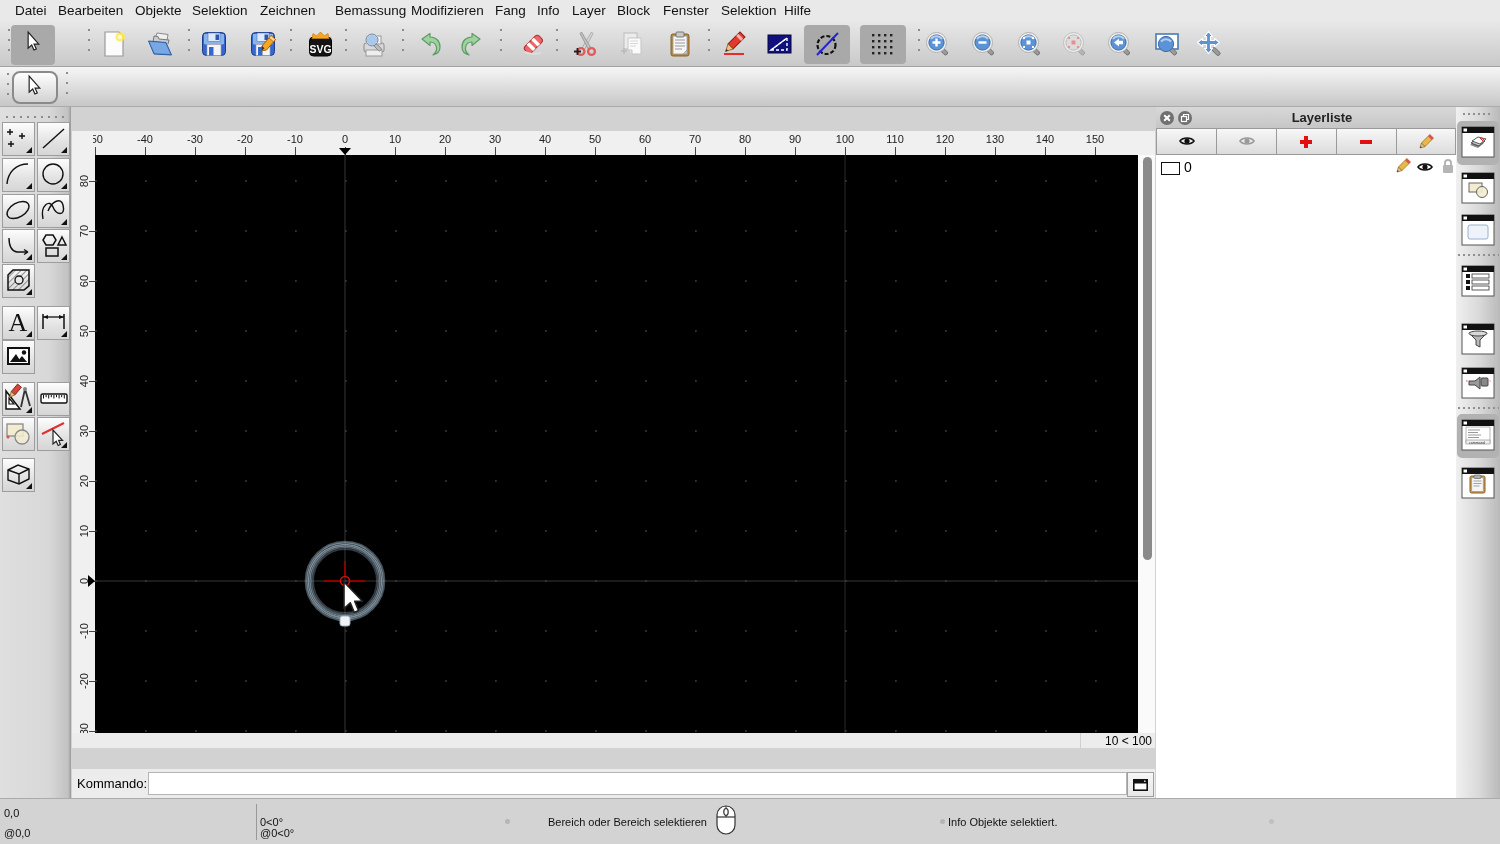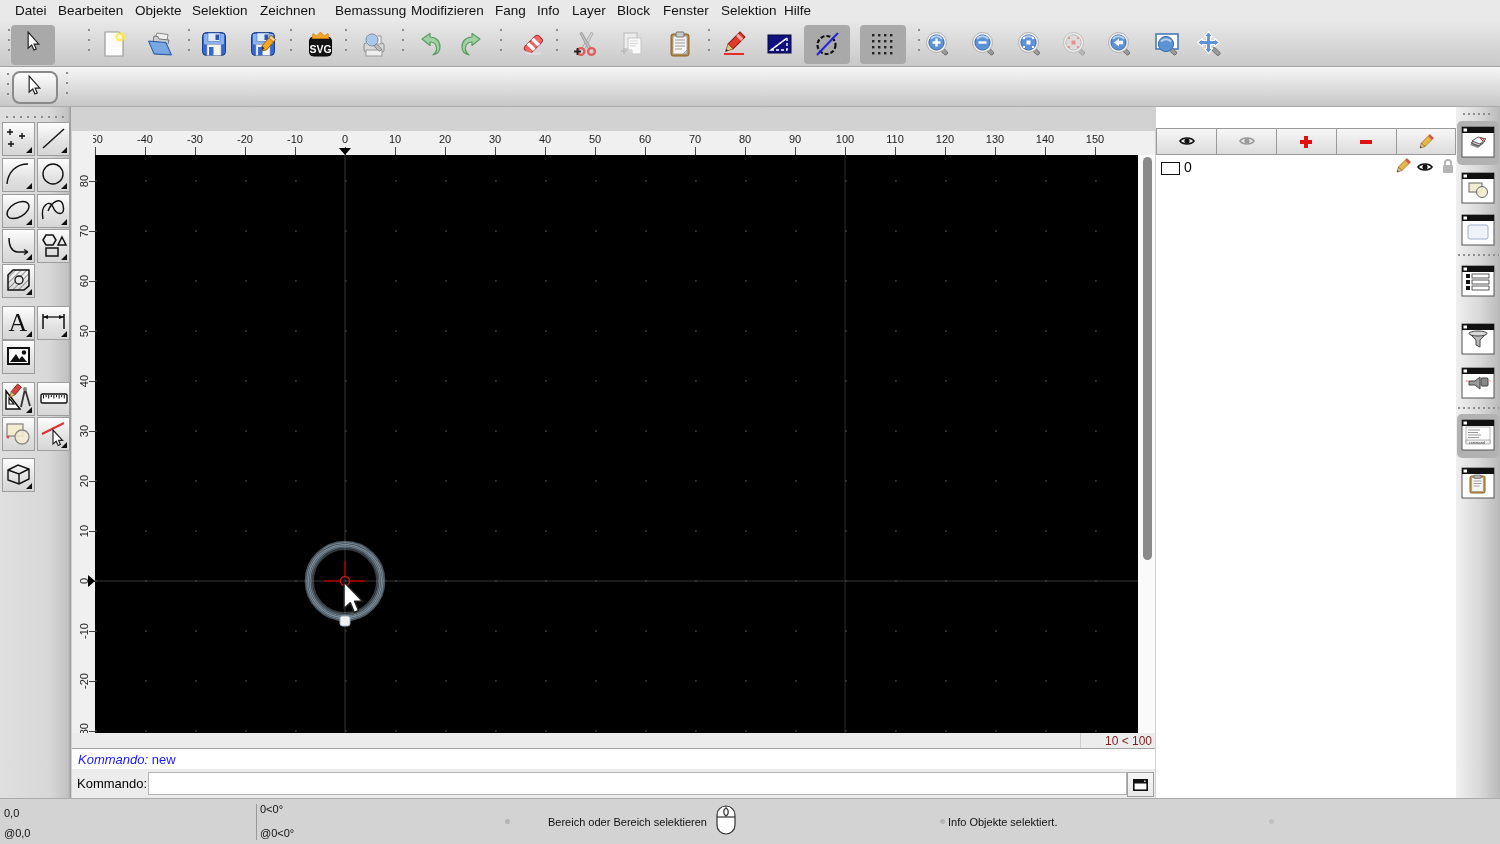--- a/index.html
+++ b/index.html
@@ -15,21 +15,21 @@
 .tbtn{position:absolute;width:33px;height:34px;background:linear-gradient(#fdfdfd,#e2e2e2 60%,#d6d6d6);border:1px solid #9d9d9d;box-sizing:border-box}
 .tbtn svg{position:absolute;left:0;top:0}
 .corner{position:absolute;right:2px;bottom:2px;width:0;height:0;border-left:6px solid transparent;border-bottom:6px solid #111}
 #mdiwin{left:72px;top:107px;width:1083px;height:691px}
 #titlebar{left:0;top:0;width:1083px;height:24px;background:#d0d0d0;border-bottom:1px solid #b2b2b2;box-sizing:border-box}
 #hruler{left:0;top:24px;width:1083px;height:24px;background:#f0f0f0}
 #vruler{left:0;top:48px;width:23px;height:578px;background:#f0f0f0}
 #canvas{left:23px;top:48px;width:1043px;height:578px;background:#000}
 #sbtrack{left:1066px;top:48px;width:17px;height:578px;background:#fafafa}
 #sbthumb{left:5px;top:2px;width:9px;height:403px;background:#8a8a8a;border-radius:5px}
-#zoombar{left:0;top:626px;width:1083px;height:15px;background:#ececec;font-size:12px;color:#7f1d1d}
+#zoombar{left:0;top:626px;width:1083px;height:15px;background:#ececec;font-size:12px;color:#000000}
 #cmdhist{left:0;top:641px;width:1083px;height:21px;background:#fff;border-top:1px solid #a5a5a5;box-sizing:border-box;font-size:13px}
 #cmdrow{left:0;top:662px;width:1083px;height:29px;background:#ececec;font-size:13px}
 #layerpanel{left:1156px;top:107px;width:300px;height:691px;background:#fff}
 #lptitle{left:0;top:0;width:300px;height:21px;background:linear-gradient(#d8d8d8,#c6c6c6);font-size:13px;font-weight:bold;color:#222}
 .lpbtn{position:absolute;top:21px;height:27px;background:linear-gradient(#f7f7f7,#dcdcdc);border:1px solid #9a9a9a;box-sizing:border-box}
 #rightdock{left:1456px;top:107px;width:44px;height:693px;background:linear-gradient(to right,#f0f0f0,#d8d8d8 55%,#b9b9b9)}
 .rdbtn{position:absolute;left:5px;width:34px;height:34px}
 #statusbar{left:0;top:798px;width:1500px;height:46px;background:#d3d3d3;border-top:1px solid #ababab;box-sizing:border-box;font-size:11px;color:#111}
 </style></head>
 <body>
@@ -542,36 +542,45 @@
         <circle cx="250" cy="426" r="4.5" fill="none" stroke="#cc1111" stroke-width="1.6"></circle>
         <path d="M249,427 L249,453.5 L255.3,447.9 L259.2,457.4 L263.6,455.6 L259.7,446.3 L267.5,446.3 Z" fill="#fff" stroke="#222" stroke-width="1.6" stroke-linejoin="round"></path>
       </svg></div>
 <div class="abs" id="sbtrack">
       <div class="abs" id="sbthumb"></div>
     </div>
 <div class="abs" id="zoombar">
       <div style="position:absolute;left:1008px;top:0;width:1px;height:15px;background:#cfcfcf"></div>
       <span style="position:absolute;right:3px;top:1px">10 &lt; 100</span>
     </div>
-<div class="abs" id="cmdhist">
-      <span style="position:absolute;left:6px;top:3px;color:#1919ff"><i>Kommando:</i> new</span>
-    </div>
 <div class="abs" id="cmdrow">
       <span style="position:absolute;left:5px;top:7px;color:#000">Kommando:</span>
       <div style="position:absolute;left:76px;top:3px;width:979px;height:23px;background:#fff;border:1px solid #b5b5b5;box-sizing:border-box"></div>
       <div style="position:absolute;left:1055px;top:3px;width:27px;height:25px;background:linear-gradient(#f6f6f6,#e8e8e8);border:1px solid #9f9f9f;box-sizing:border-box">
         <svg width="15" height="12" viewBox="0 0 15 12" style="position:absolute;left:5px;top:6px">
           <rect x="0.8" y="0.8" width="13.4" height="10.4" fill="#fff" stroke="#111" stroke-width="1.6"></rect>
           <rect x="0" y="0" width="15" height="4.5" fill="#111"></rect>
           <rect x="11" y="1.6" width="1.6" height="1.2" fill="#fff"></rect>
         </svg>
       </div>
     </div>
 </div>
 <div class="abs" id="layerpanel">
+    <div class="abs" id="lptitle">
+      <span style="position:absolute;left:16px;width:300px;text-align:center;top:3px">Layerliste</span>
+      <div style="position:absolute;left:4px;top:3.5px"><svg width="14" height="14" viewBox="0 0 14 14" style="">
+          <circle cx="7" cy="7" r="7" fill="#707070"></circle>
+          <path d="M4.2,4.2 L9.8,9.8 M9.8,4.2 L4.2,9.8" stroke="#fff" stroke-width="2"></path>
+        </svg></div>
+      <div style="position:absolute;left:22px;top:3.5px"><svg width="14" height="14" viewBox="0 0 14 14" style="">
+          <circle cx="7" cy="7" r="7" fill="#707070"></circle>
+          <rect x="3.5" y="5.5" width="5" height="5" fill="none" stroke="#fff" stroke-width="1.2"></rect>
+          <path d="M5.5,5.5 V3.5 H10.5 V8.5 H8.5" fill="none" stroke="#fff" stroke-width="1.2"></path>
+        </svg></div>
+    </div>
     <div class="lpbtn" style="left:0px;width:61px">
       <svg width="18" height="16" viewBox="0 0 18 16" style="position:absolute;left:21px;top:5px">
         <path d="M2,7 C5,3 13,3 16,7 C13,11 5,11 2,7 Z" fill="none" stroke="#111" stroke-width="1.6"></path>
         <circle cx="9" cy="7" r="2.6" fill="#111"></circle>
       </svg>
     </div>
     <div class="lpbtn" style="left:60px;width:61px">
       <svg width="18" height="16" viewBox="0 0 18 16" style="position:absolute;left:21px;top:5px">
         <path d="M2,7 C5,3 13,3 16,7 C13,11 5,11 2,7 Z" fill="none" stroke="#9a9a9a" stroke-width="1.6"></path>
         <circle cx="9" cy="7" r="2.6" fill="#9a9a9a"></circle>
@@ -698,21 +707,21 @@
           <rect x="1.8" y="2.8" width="11.4" height="13.5" fill="#f6f6f6" stroke="#999" stroke-width="0.6"></rect>
           <rect x="4" y="0" width="7" height="3.5" rx="1" fill="#b0b0b0" stroke="#666" stroke-width="0.7"></rect>
           <path d="M3.5,6 h8 M3.5,8.5 h8 M3.5,11 h6" stroke="#999" stroke-width="0.9"></path>
         </g>
       </svg></div>
   </div>
 <div class="abs" id="statusbar">
     <span style="position:absolute;left:4px;top:8px">0,0</span>
     <span style="position:absolute;left:4px;top:28px">@0,0</span>
     <div style="position:absolute;left:256px;top:5px;width:1px;height:36px;background:#999"></div>
-    <span style="position:absolute;left:260px;top:4px">0&lt;0°</span>
+    <span style="position:absolute;left:260px;top:17px">0&lt;0°</span>
     <span style="position:absolute;left:260px;top:28px">@0&lt;0°</span>
     <div style="position:absolute;left:505px;top:20px;width:5px;height:5px;border-radius:50%;background:#b5b5b5"></div>
     <span style="position:absolute;left:548px;top:17px;color:#111">Bereich oder Bereich selektieren</span>
     <div style="position:absolute;left:716px;top:6px"><svg width="20" height="30" viewBox="0 0 20 30" style="">
         <g>
           <rect x="1" y="1" width="18" height="28" rx="9" fill="#fff" stroke="#333" stroke-width="1.2"></rect>
 <path d="M1,12 H19" stroke="#333" stroke-width="1.2"></path>
           <path d="M10,1 V12" stroke="#333" stroke-width="1"></path>
 <ellipse cx="10" cy="7" rx="2.2" ry="3.5" fill="#fff" stroke="#333" stroke-width="1.2"></ellipse>
         </g>

